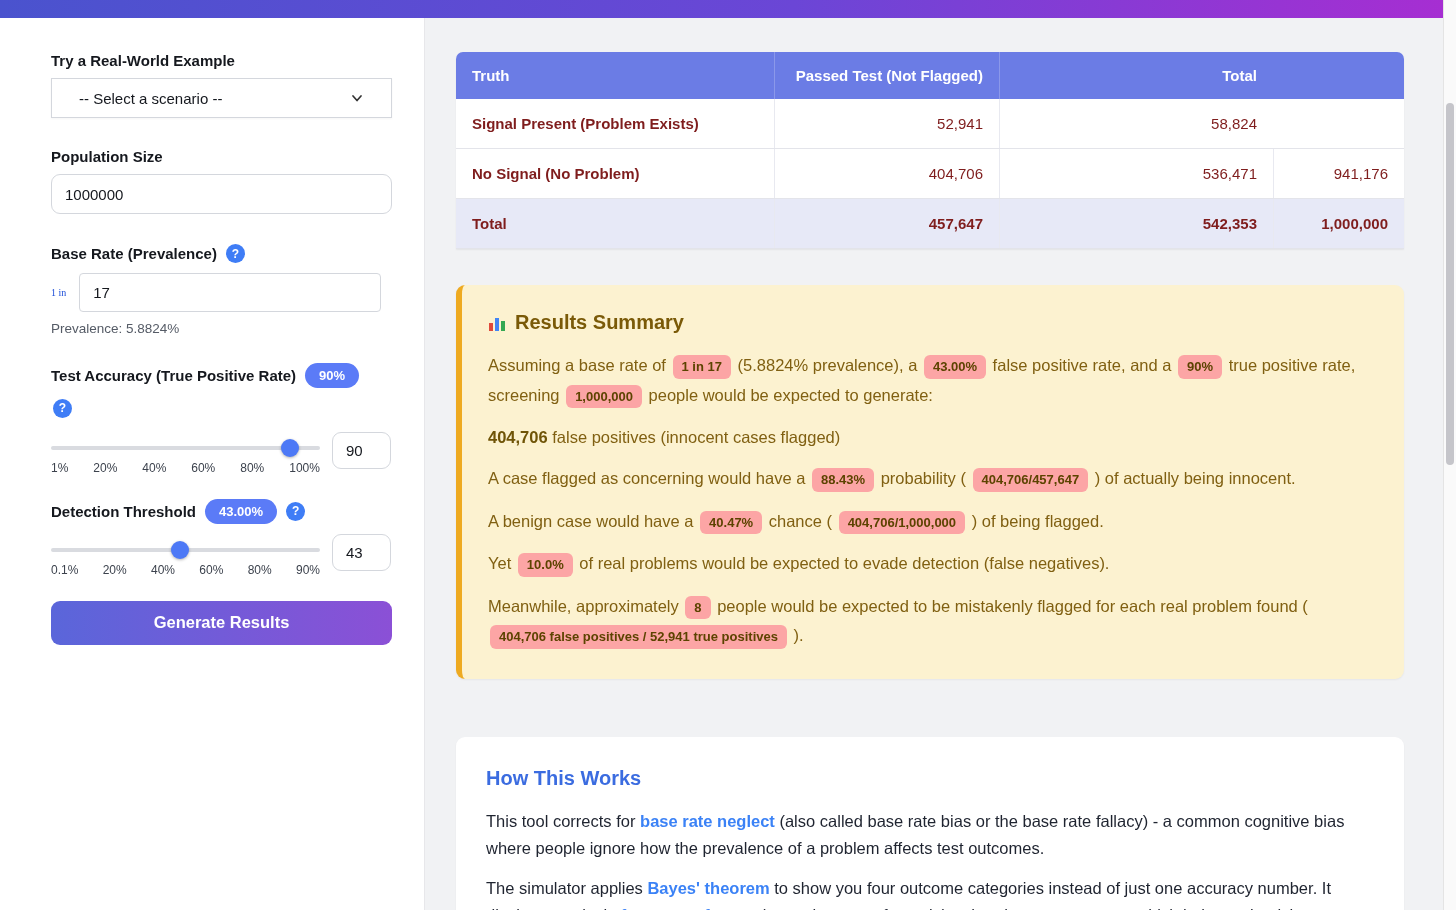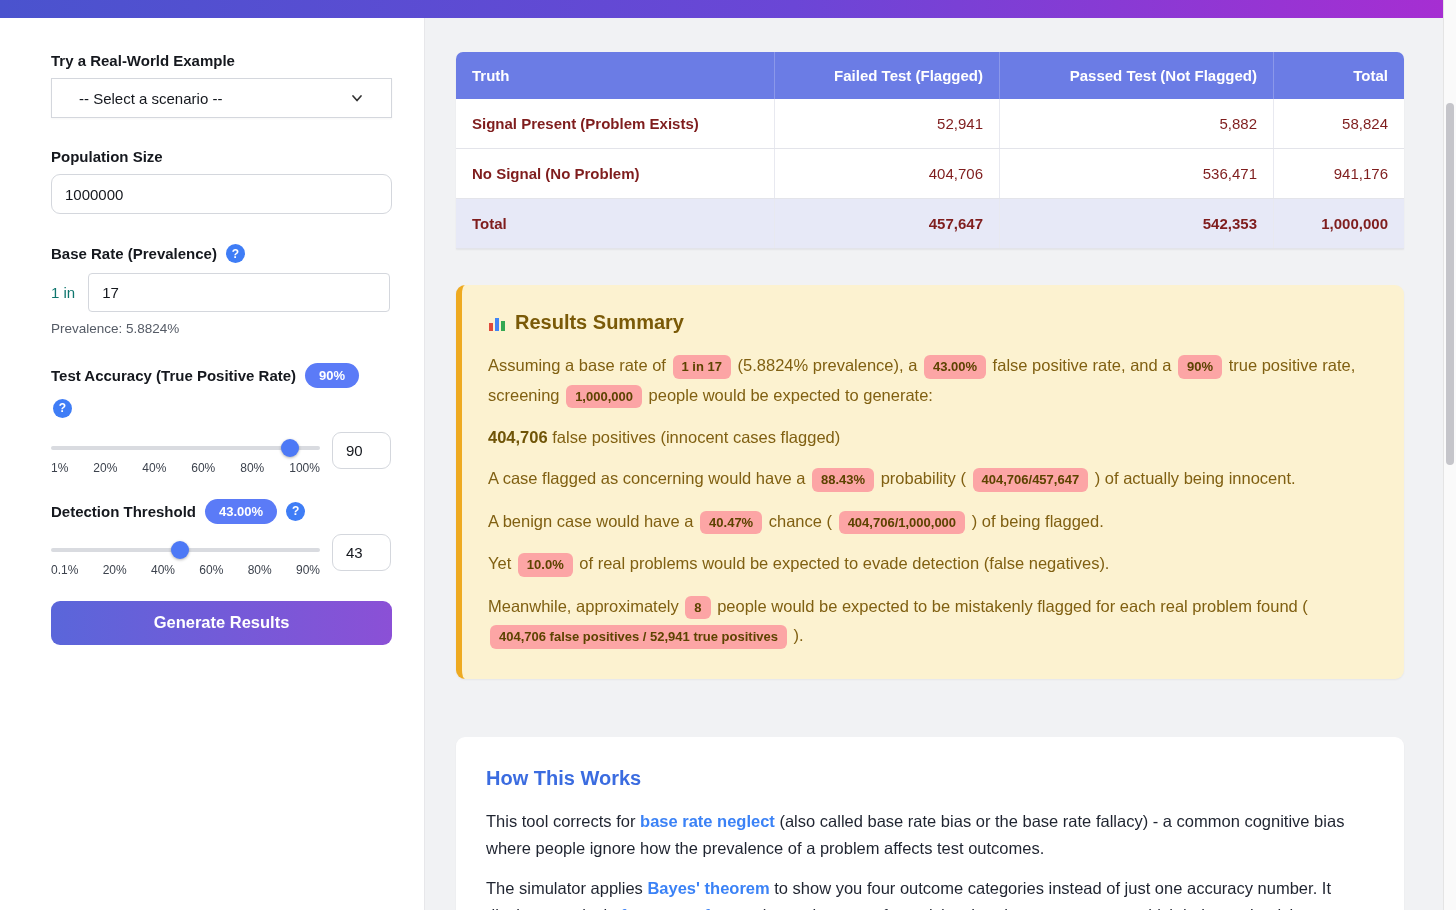--- a/index.html
+++ b/index.html
@@ -21,21 +21,21 @@
     display:flex; align-items:center; justify-content:space-between; padding:0 27px; font-size:15px; color:#15181e;
     box-shadow:0 1px 2px rgba(0,0,0,0.04); margin-bottom:30px; cursor:pointer; }
   .text-input { display:block; width:341px; height:40px; border:1px solid #d4d7dd; border-radius:9px;
     padding:0 13px; font-size:15px; color:#15181e; margin-bottom:30px; font-family:inherit; outline:none; }
   .label-row { display:flex; align-items:center; gap:9px; margin-bottom:10px; }
   .label-row .field-label { margin-bottom:0; }
   .help { width:19px; height:19px; min-width:19px; border-radius:50%; background:#3f7df6; color:#fff;
     font-size:12px; font-weight:bold; display:inline-flex; align-items:center; justify-content:center; cursor:pointer; }
   .help::before { content:"?"; }
   .inline-row { display:flex; align-items:center; gap:13px; margin-bottom:9px; }
-  .prefix { font-size:15px; color:#0f766e; }
+  .prefix { font-size:10px; color:#1d4ed8;font-family:Liberation Serif, serif; }
   .rate-input { width:302px; height:39px; border:1px solid #d4d7dd; border-radius:4px; padding:0 13px;
     font-size:15px; color:#15181e; font-family:inherit; outline:none; }
   .hint { font-size:13.5px; color:#555b66; margin-bottom:27px; }
   .pill { background:#5b7bf7; color:#fff; font-weight:bold; font-size:13px; padding:5px 14px; border-radius:999px; white-space:nowrap; }
   .help-line { margin:2px 0 14px 2px; }
   .slider-row { display:flex; align-items:flex-start; gap:12px; margin-bottom:24px; }
   .slider-col { width:271px; padding-top:14px; }
   .track { position:relative; height:4px; background:#d9dbe0; border-radius:2px; cursor:pointer; }
   .thumb { position:absolute; top:50%; transform:translate(-50%,-50%); width:18px; height:18px;
     background:#4d79f6; border-radius:50%; box-shadow:0 1px 3px rgba(0,0,0,0.3); }
@@ -153,28 +153,26 @@
     </div>
     <input class="num-input" value="43" style="">
   </div>
 
   <button class="generate-btn">Generate Results</button>
 </div>
 
 <div class="results-table">
   <div class="thead">
     <div class="th th-left">Truth</div>
-    <div class="th">Failed Test (Flagged)</div>
     <div class="th">Passed Test (Not Flagged)</div>
     <div class="th">Total</div>
   </div>
   <div class="trow">
     <div class="td rowlabel">Signal Present (Problem Exists)</div>
     <div class="td num">52,941</div>
-    <div class="td num">5,882</div>
     <div class="td num">58,824</div>
   </div>
   <div class="trow">
     <div class="td rowlabel">No Signal (No Problem)</div>
     <div class="td num">404,706</div>
     <div class="td num">536,471</div>
     <div class="td num">941,176</div>
   </div>
   <div class="trow total-row">
     <div class="td rowlabel">Total</div>

